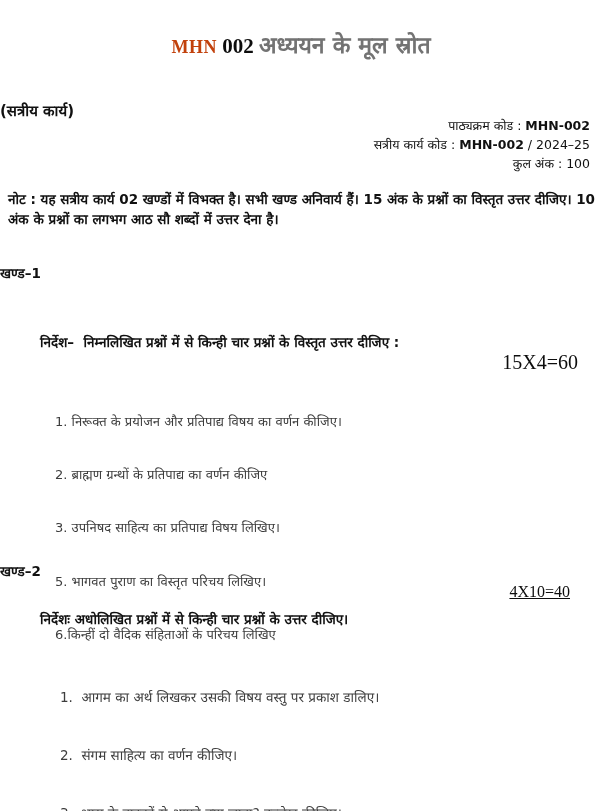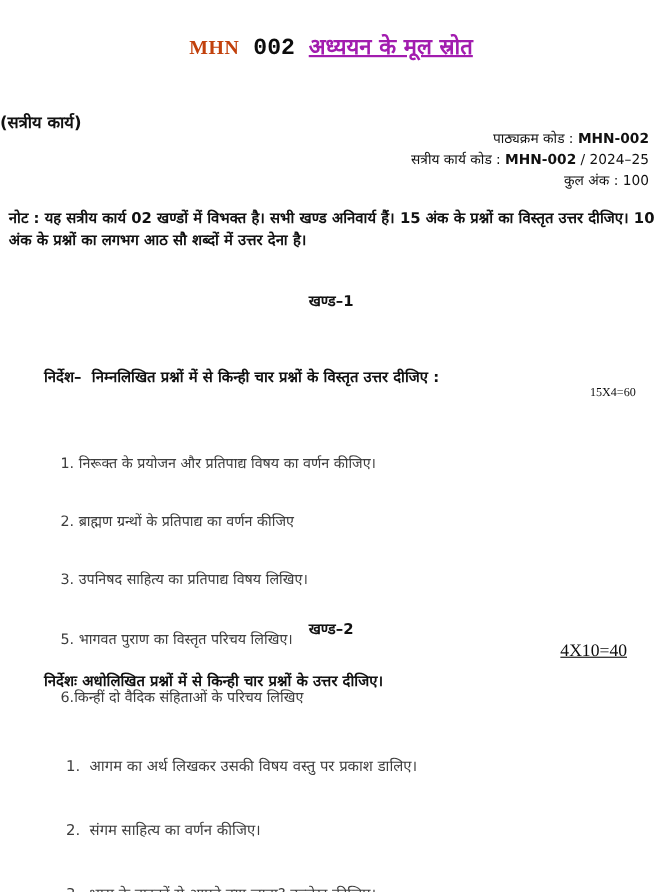--- a/index.html
+++ b/index.html
@@ -26,27 +26,26 @@
     white-space: pre-wrap;
   }
   .code-alpha {
     color: #c2410c;
     font-family: "Liberation Serif", serif;
     font-size: 18px;
     letter-spacing: 0.5px;
   }
   .code-num {
     color: #0d0d0d;
-    font-family: Liberation Mono, monospace;
+    font-family: Liberation Serif, serif;
     font-size: 21px;
   }
   .title-hi {
-    color: #a21caf;
-    font-size: 20px;
-    text-decoration: underline;
+    color: #737373;
+    font-size: 23px;
   }
   .doc-subtitle {
     position: absolute;
     top: 100px;
     left: 0;
     width: 100%;
     text-align: left;
     font-weight: bold;
     font-size: 15px;
   }
@@ -66,40 +65,39 @@
     right: 6px;
     font-weight: bold;
     font-size: 13.5px;
     line-height: 20px;
     white-space: pre-wrap;
   }
   .khand {
     position: absolute;
     left: 0;
     width: 100%;
-    text-align: center;
     font-weight: bold;
     font-size: 13.5px;
   }
   .khand-1 { top: 264px; }
   .khand-2 { top: 562px; }
   .direction {
     position: absolute;
     left: 40px;
     right: 30px;
     font-weight: bold;
     font-size: 13.5px;
     white-space: pre-wrap;
   }
   .direction-1 { top: 333px; }
   .direction-2 { top: 610px; }
   .marks {
     position: absolute;
     font-family: "Liberation Serif", serif;
-    font-size: 11px;
+    font-size: 20px;
     color: #0d0d0d;
   }
   .marks-1 { top: 351px; right: 24px; }
   .marks-2 { top: 583px; right: 32px; font-size: 16px; text-decoration: underline; }
   .qlist {
     position: absolute;
     color: #3d3d3d;
     white-space: pre-wrap;
   }
   .qlist-1 {

